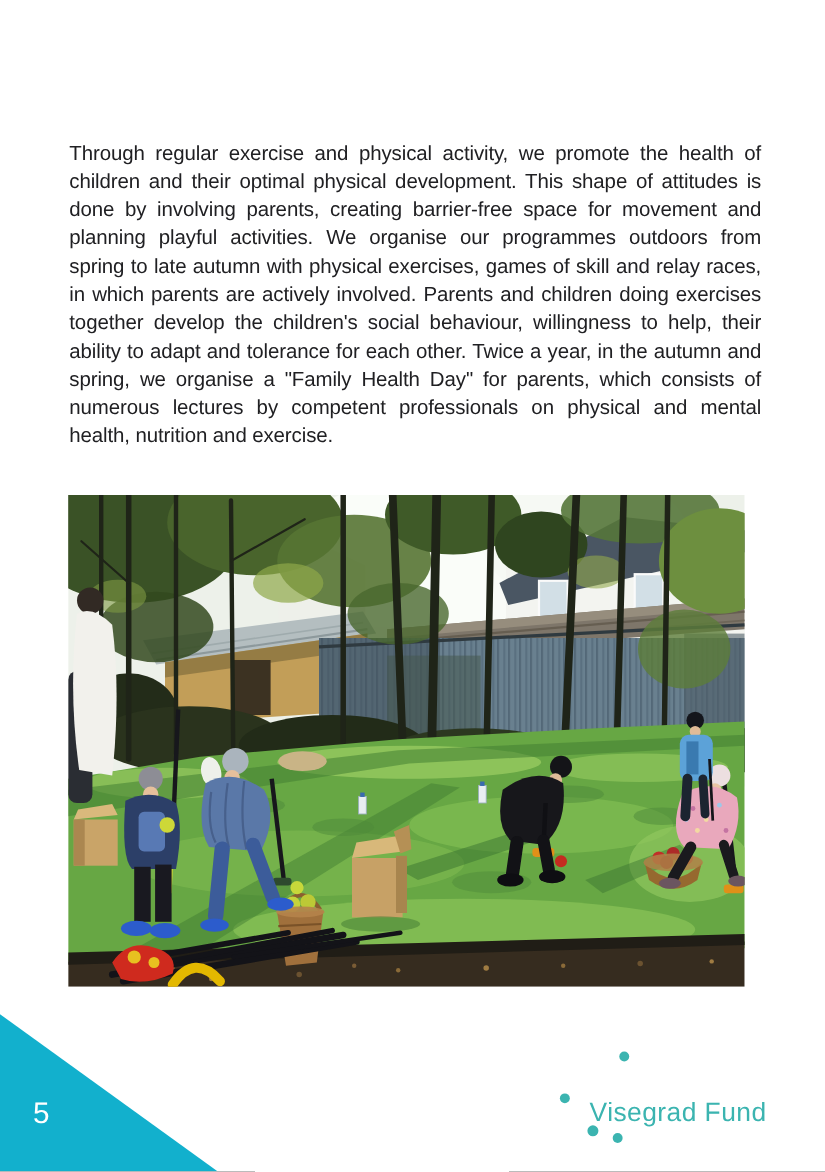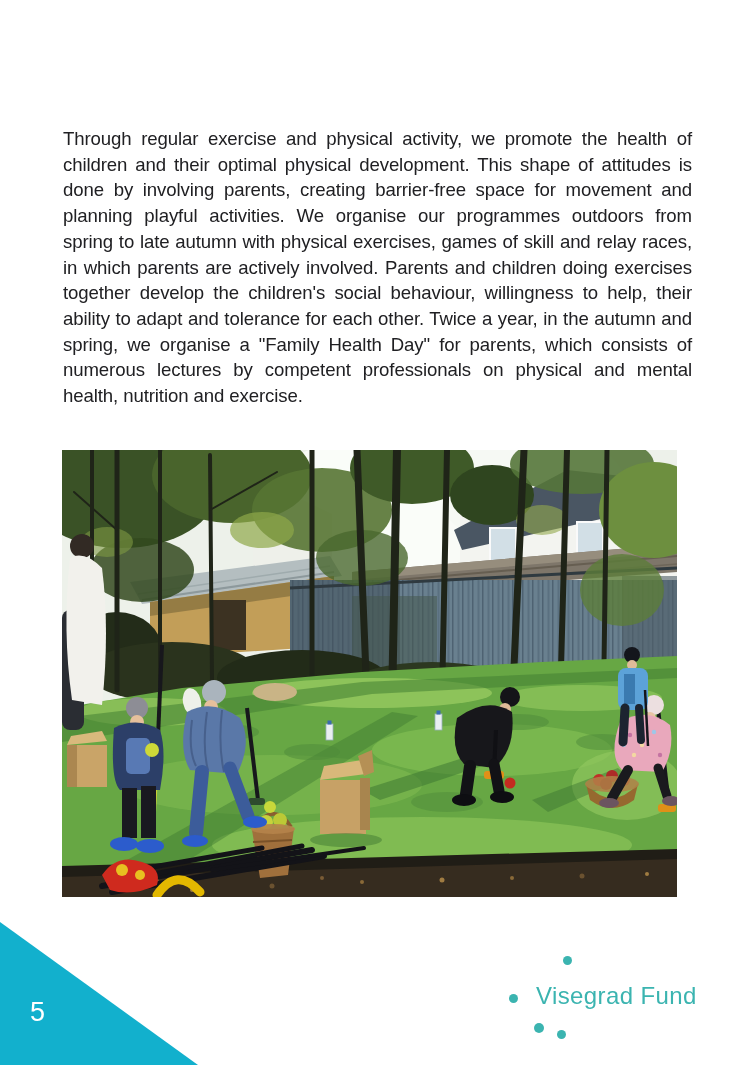--- a/index.html
+++ b/index.html
@@ -20,21 +20,21 @@
     position:absolute;left:30px;top:996px;color:#ffffff;
     font-size:27px;line-height:32px;font-weight:400;
   }
   .logo{position:absolute;left:505px;top:948px;width:200px;height:100px;}
   .logo .dot{position:absolute;border-radius:50%;background:var(--logo_teal,#3bb4b0);}
   .logo .d1{left:58px;top:8px;width:9px;height:9px;}
   .logo .d2{left:4px;top:46px;width:9px;height:9px;}
   .logo .d3{left:29px;top:75px;width:10px;height:10px;}
   .logo .d4{left:52px;top:82px;width:9px;height:9px;}
   .logo .logo-text{
-    position:absolute;left:31px;top:34px;white-space:nowrap;
+    position:absolute;left:31px;top:50px;white-space:nowrap;
     color:var(--logo_teal,#3bb4b0);font-size:24px;letter-spacing:0.4px;font-weight:400;
   }
 </style>
 </head>
 <body>
 
 <div class="page">
 
   <p class="body-text">Through regular exercise and physical activity, we promote the health of children and their optimal physical development. This shape of attitudes is done by involving parents, creating barrier-free space for movement and planning playful activities. We organise our programmes outdoors from spring to late autumn with physical exercises, games of skill and relay races, in which parents are actively involved. Parents and children doing exercises together develop the children's social behaviour, willingness to help, their ability to adapt and tolerance for each other. Twice a year, in the autumn and spring, we organise a "Family Health Day" for parents, which consists of numerous lectures by competent professionals on physical and mental health, nutrition and exercise.</p>
 

